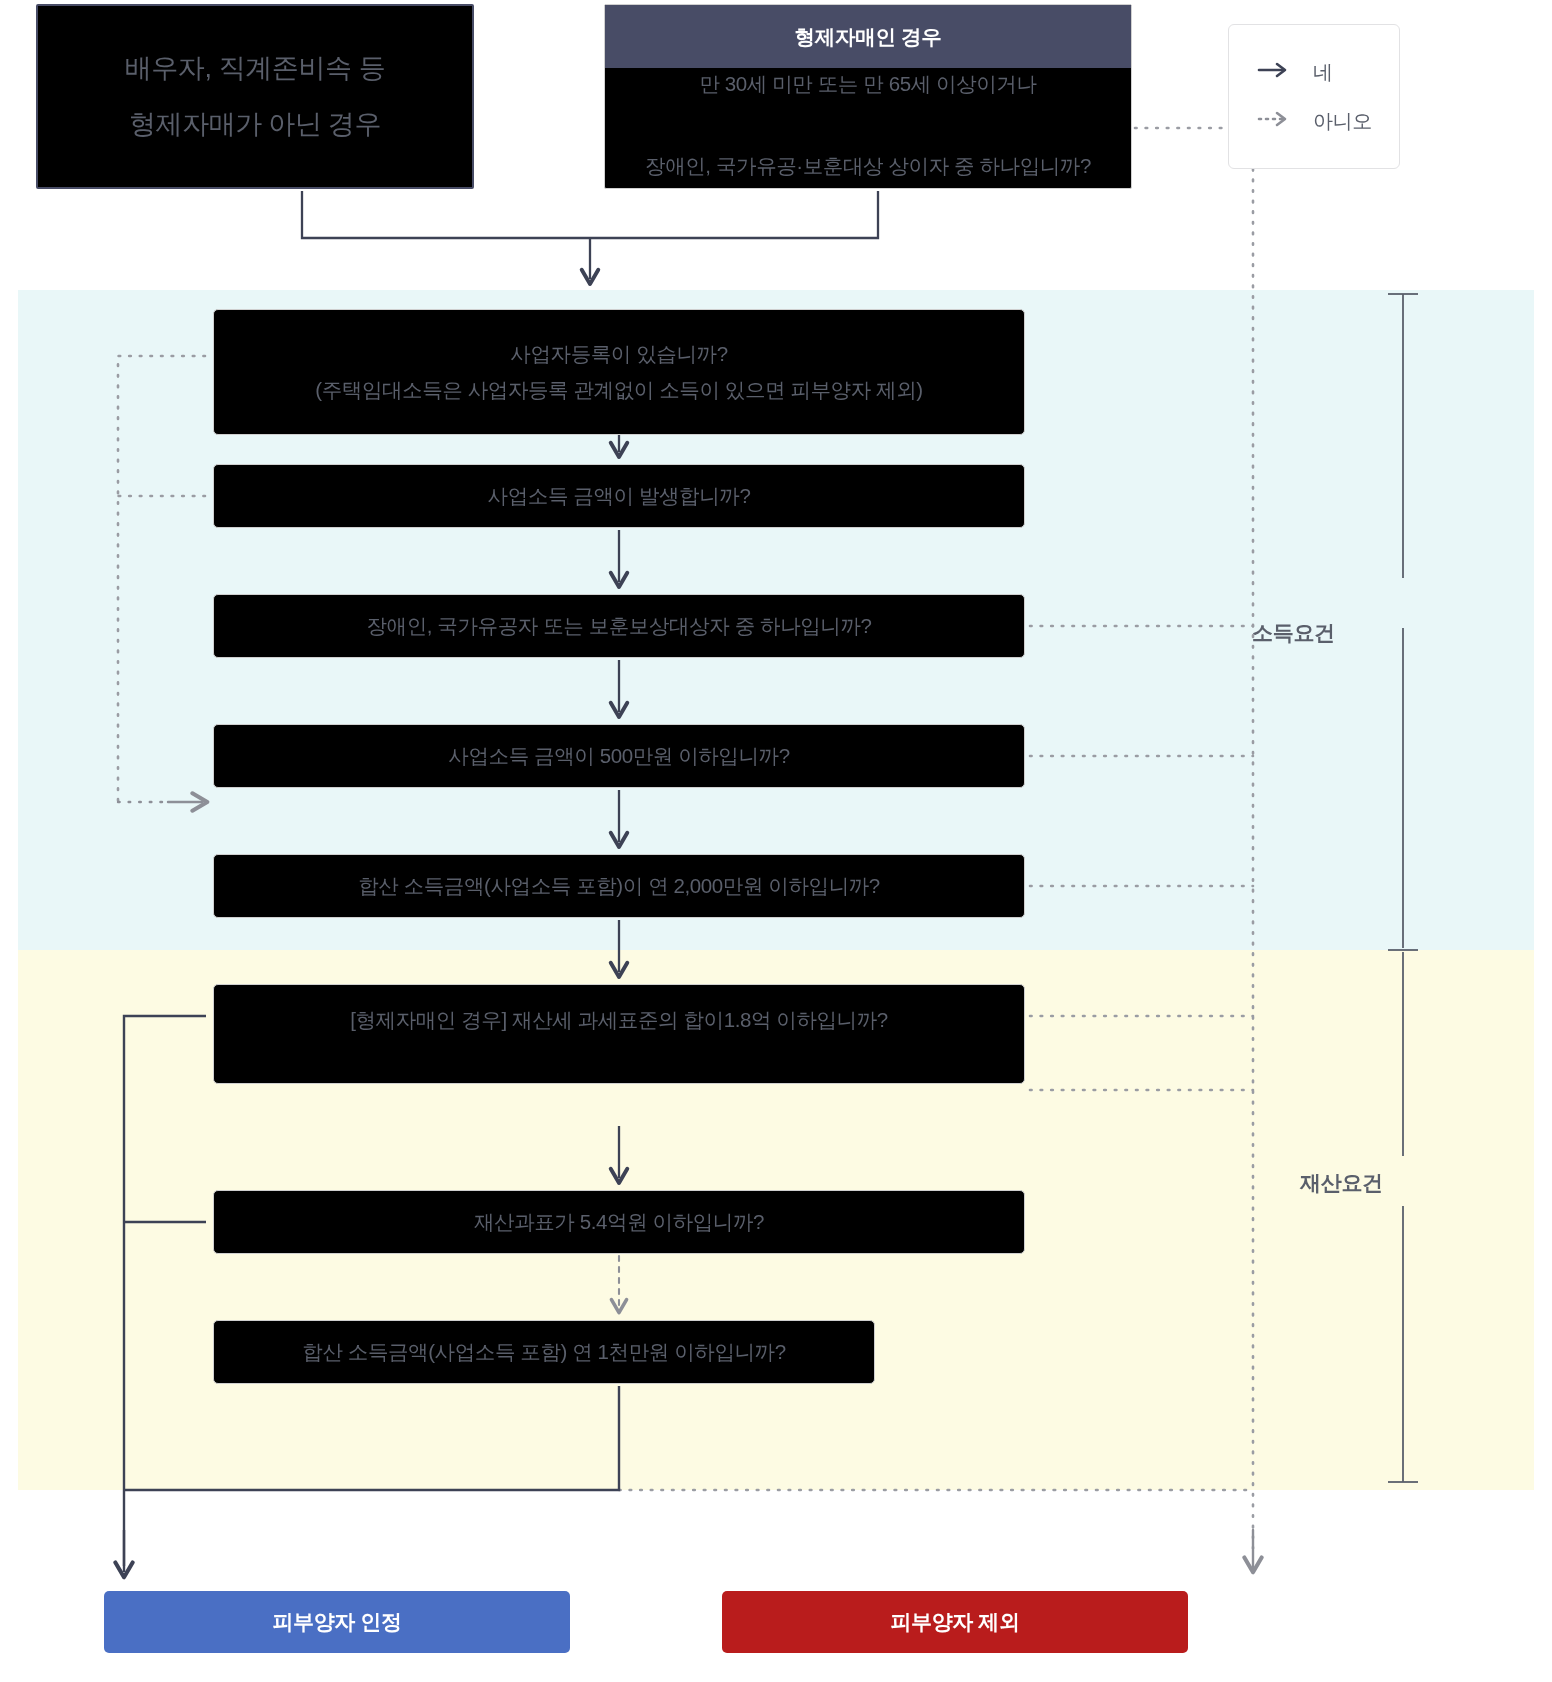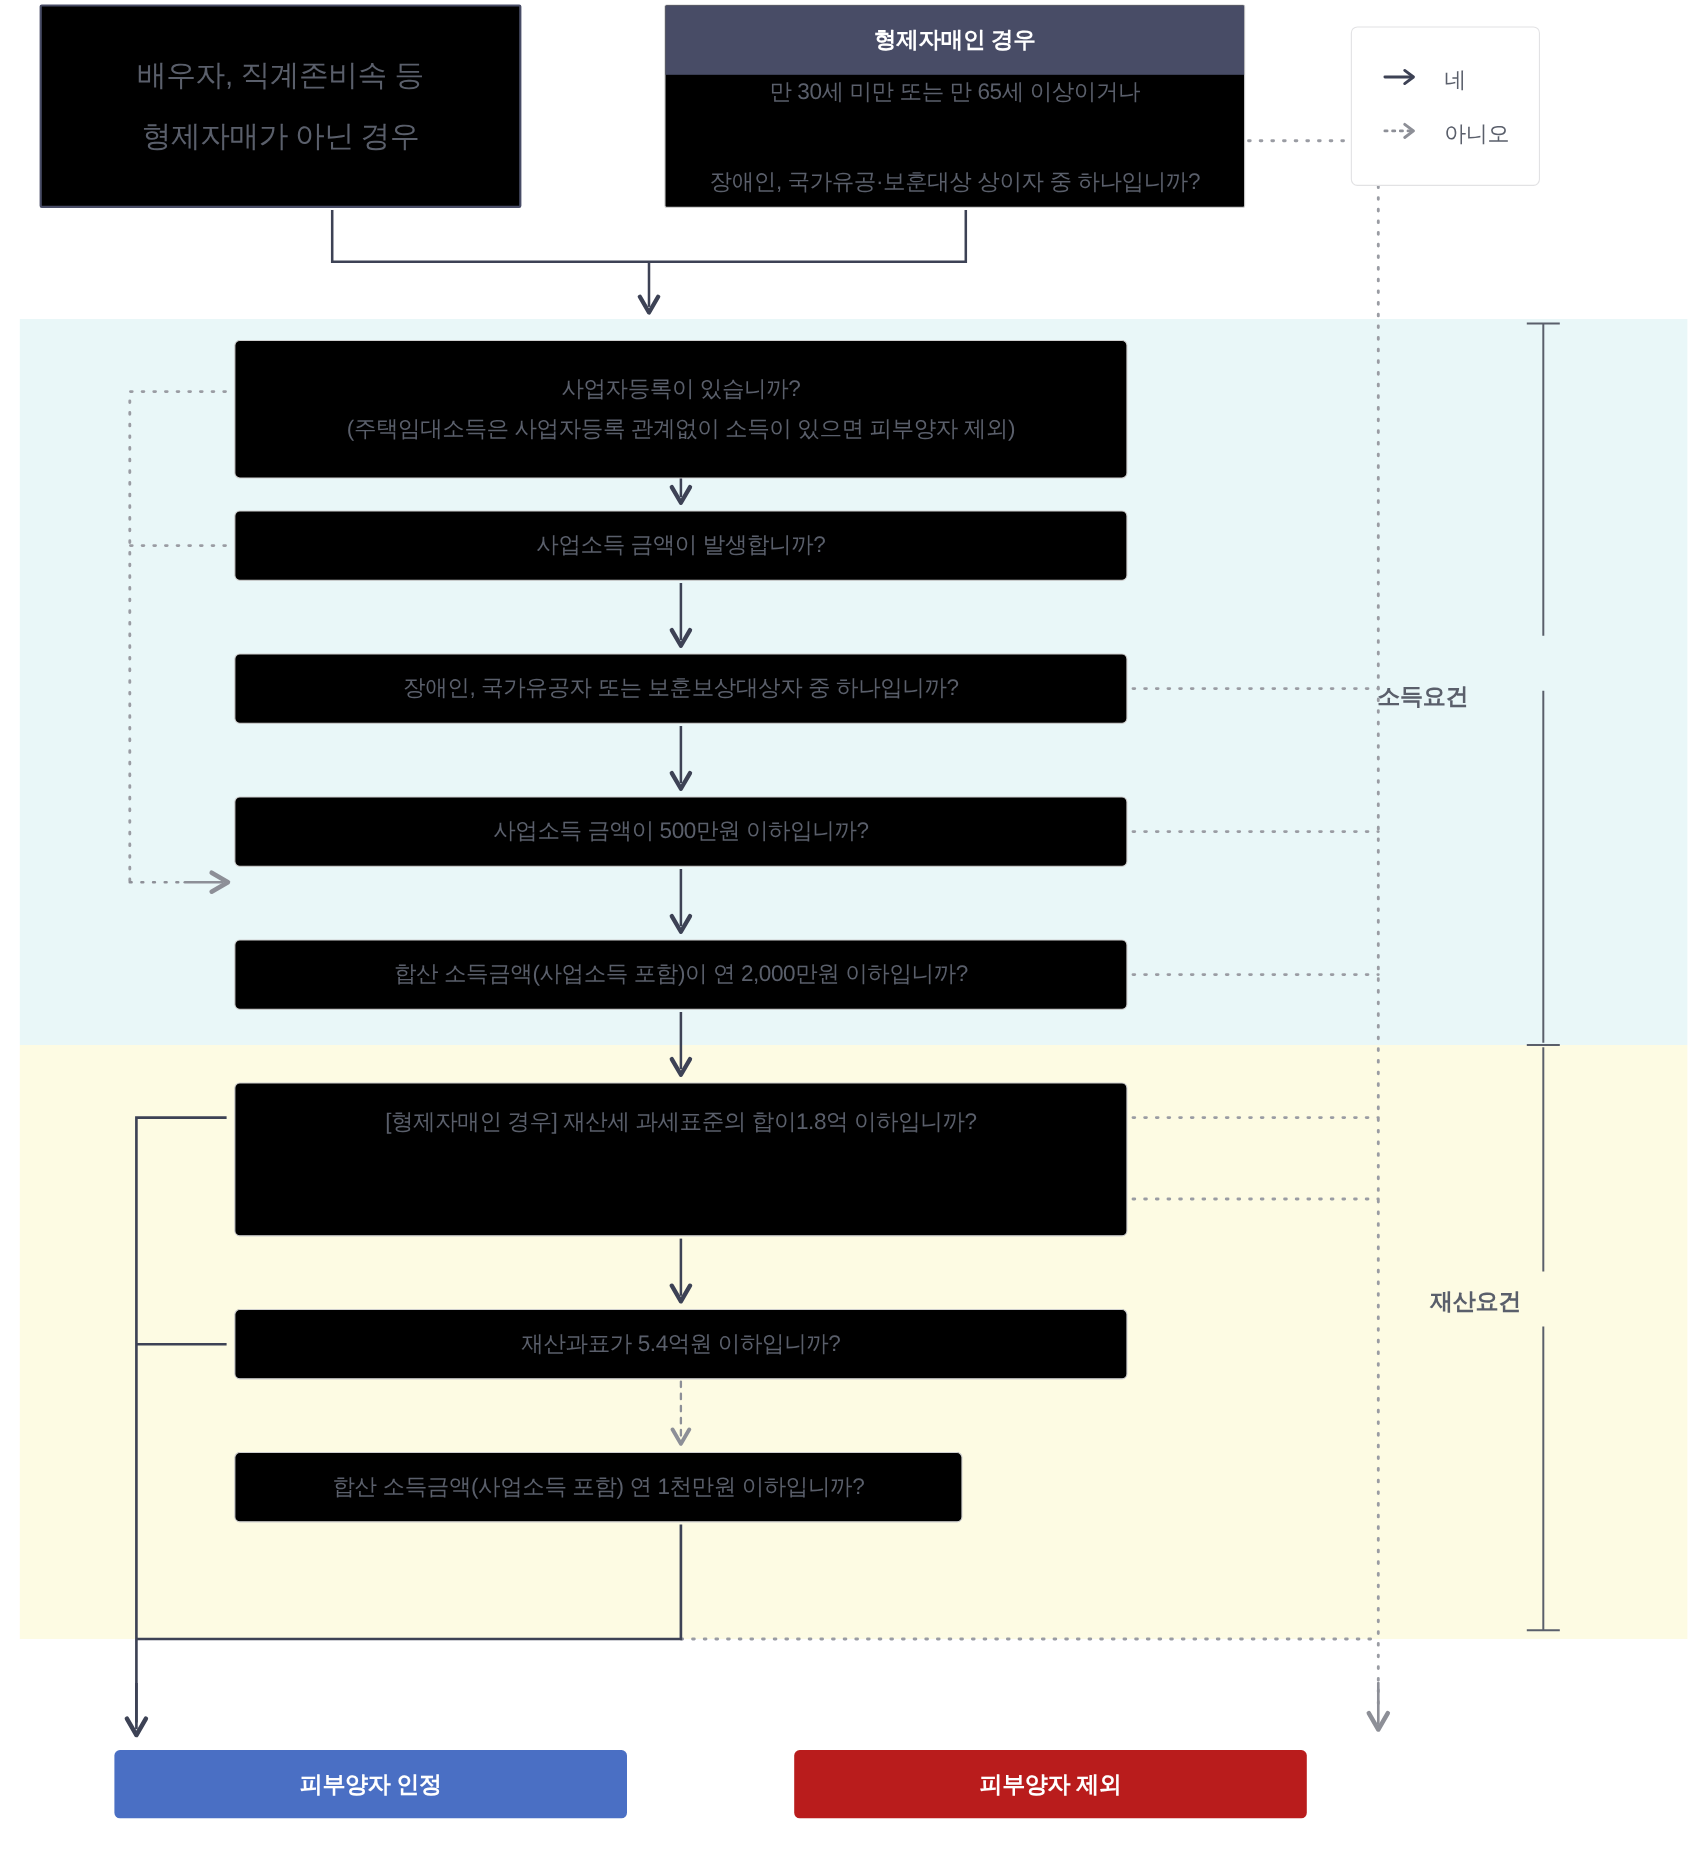--- a/index.html
+++ b/index.html
@@ -99,21 +99,21 @@
   #node-biz-reg   { left: 213px; top: 309px; width: 812px; height: 126px;  }
   #node-biz-inc   { left: 213px; top: 464px; width: 812px; height: 64px;  }
   #node-disabled  { left: 213px; top: 594px; width: 812px; height: 64px;  }
   #node-500       { left: 213px; top: 724px; width: 812px; height: 64px;  }
   #node-2000      { left: 213px; top: 854px; width: 812px; height: 64px;  }
 
   #node-biz-reg .ln + .ln { margin-top: 4px; }
 
   
   #node-tax-split {
-    left: 213px; top: 984px; width: 812px; height: 140px;
+    left: 213px; top: 984px; width: 812px; height: 100px;
     padding: 0;
     justify-content: flex-start;
   }
   #node-tax-split .half {
     width: 100%; height: 70px;
     display: flex; align-items: center; justify-content: center;
     color: #5a5f6b; font-size: 20.5px; letter-spacing: -0.4px; font-weight: 500;
   }
   #node-tax-split .half.second { border-top: 1px solid #d9d9d9; }
 

